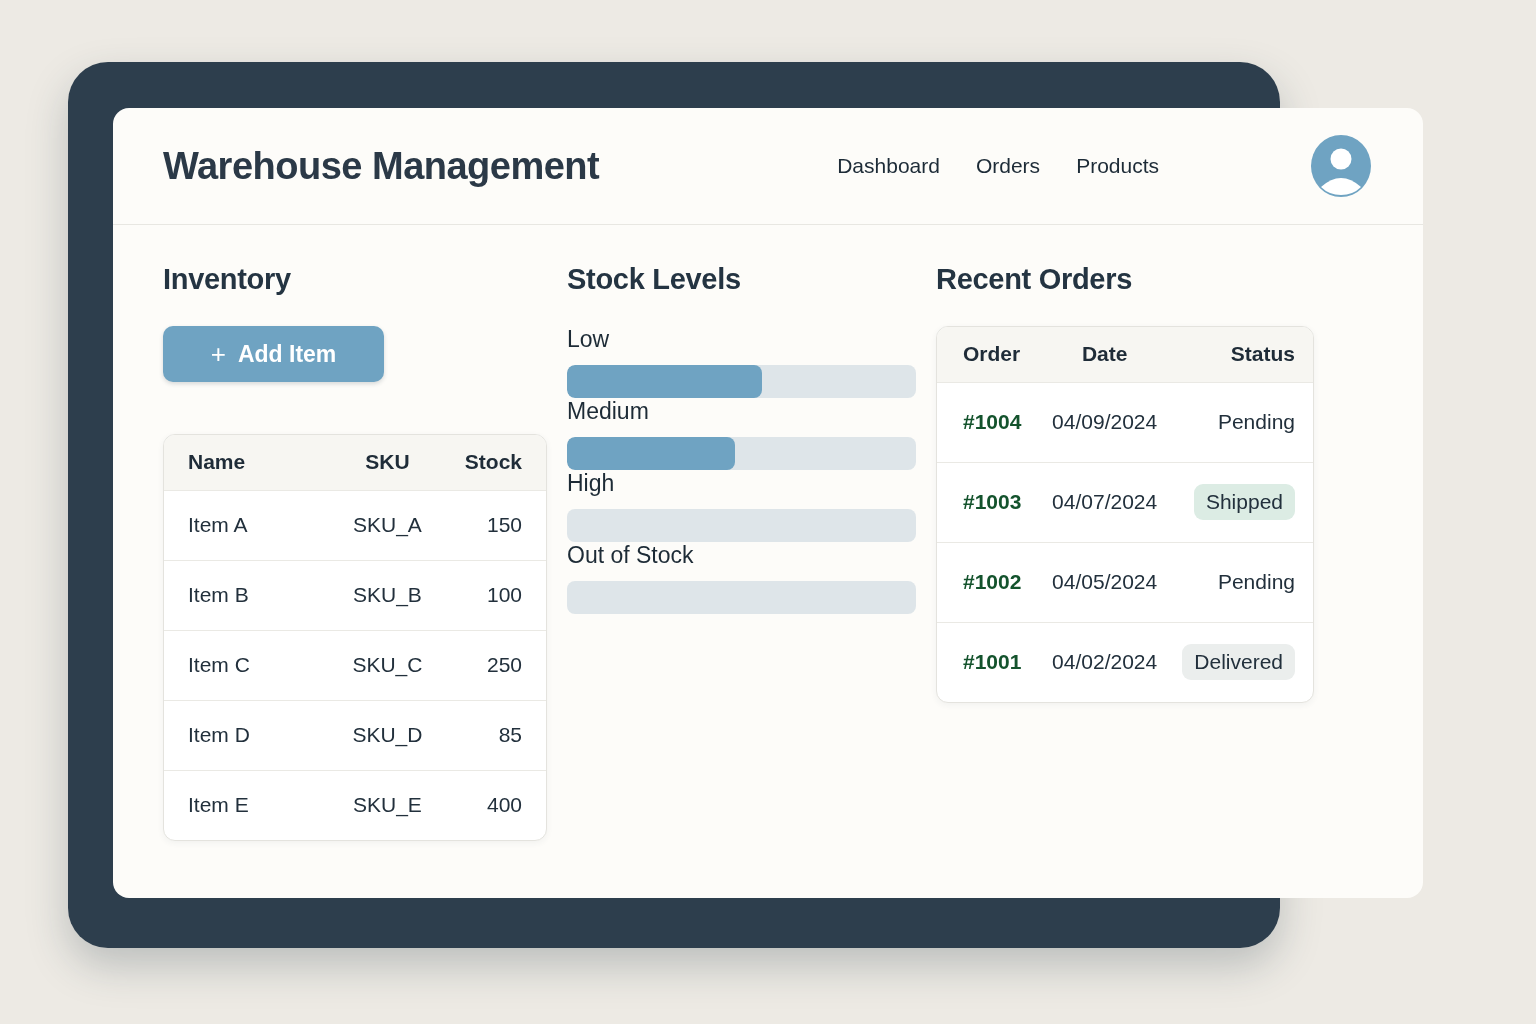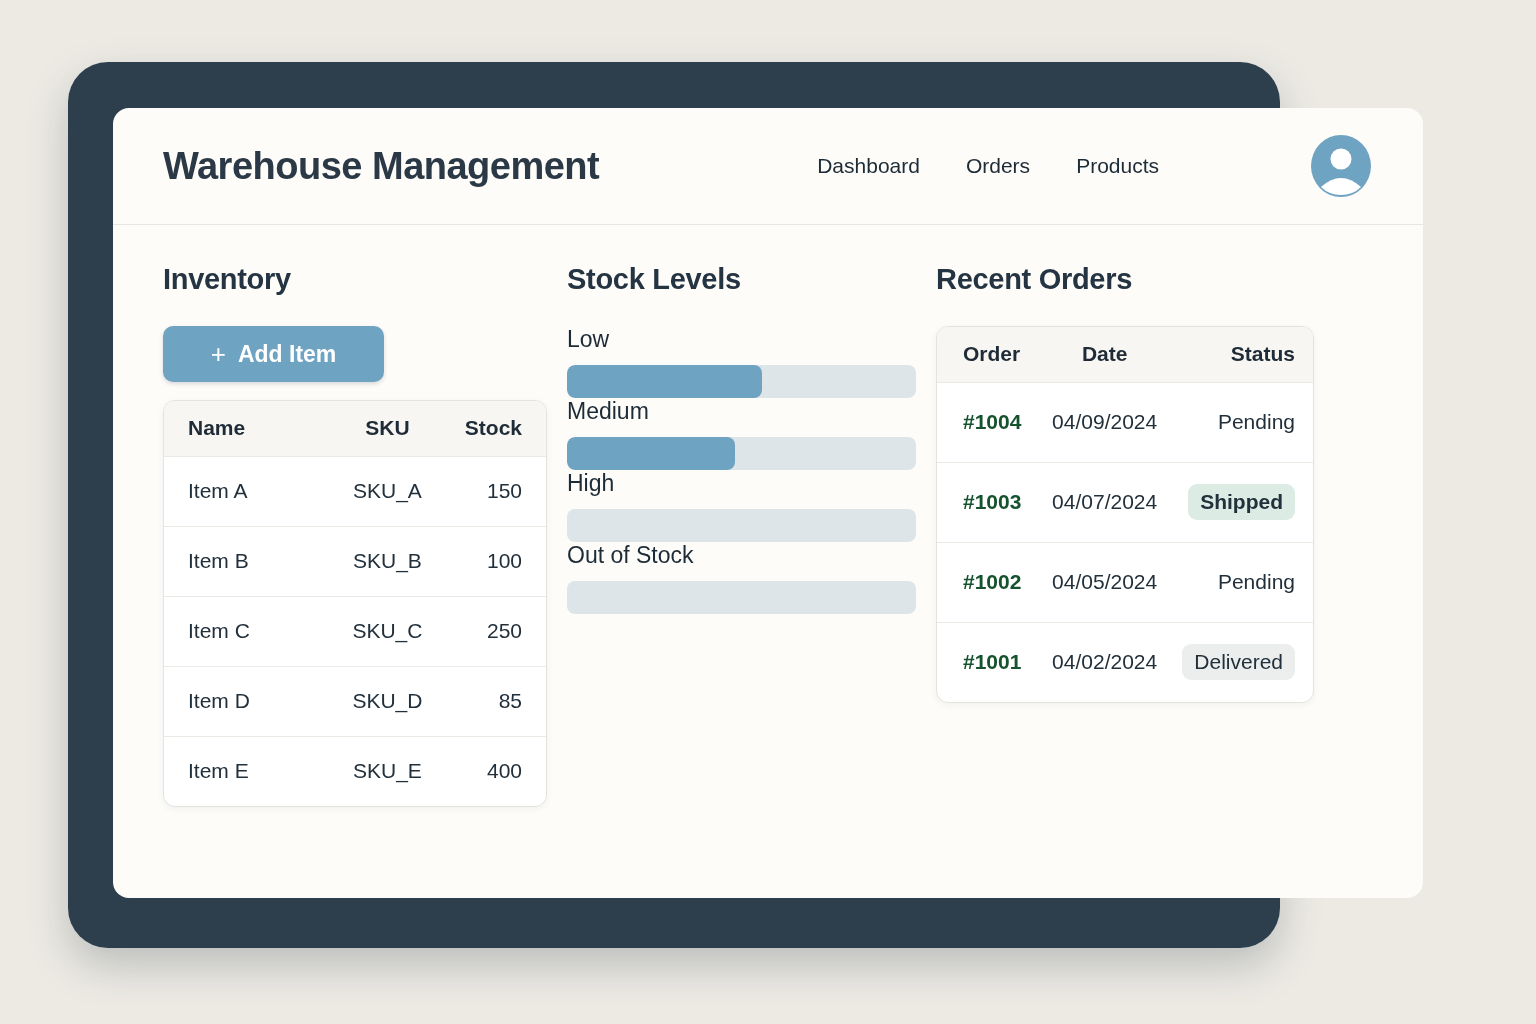--- a/index.html
+++ b/index.html
@@ -37,21 +37,21 @@
   }
   .app-title {
     font-size: 38px;
     font-weight: 800;
     letter-spacing: -0.5px;
     color: #2b3947;
   }
   .nav {
     margin-left: auto;
     display: flex;
-    gap: 46px;
+    gap: 36px;
   }
   .nav-item {
     font-size: 21px;
     color: #1d2b37;
     cursor: pointer;
     background: none; border: none;
     font-family: "Liberation Sans", sans-serif;
   }
   .avatar {
     margin-left: 152px;
@@ -86,21 +86,21 @@
     font-family: "Liberation Sans", sans-serif;
     display: flex;
     align-items: center;
     justify-content: center;
     gap: 12px;
     cursor: pointer;
     box-shadow: 0 2px 4px rgba(45,62,77,.18);
   }
   .plus-glyph { font-size: 26px; font-weight: 400; line-height: 1; }
   .panel-table {
-    margin-top: 18px;
+    margin-top: 52px;
     width: 100%;
     background: #ffffff;
     border: 1px solid #e4e3de;
     border-radius: 12px;
     overflow: hidden;
     box-shadow: 0 2px 6px rgba(45,62,77,.06);
   }
   table { width: 100%; border-collapse: collapse; }
   thead tr { background: #f7f6f2; }
   th {
@@ -147,21 +147,21 @@
   .ord-table th:nth-child(3), .ord-table td:nth-child(3) { text-align: right; padding-right: 18px; width: 28%; }
   .order-id { font-weight: 700; color: #14532d; }
   .badge {
     display: inline-block;
     padding: 6px 12px;
     border-radius: 9px;
     font-size: 21px;
     color: #22303c;
   }
   .badge-none { padding: 6px 0; }
-  .badge-shipped { background: #dcece4; font-weight: bold; }
+  .badge-shipped { background: #dcece4; }
   .badge-delivered { background: #ebeeed; text-align: center; }
 </style>
 </head>
 <body>
 
 <div class="device-frame">
   <div class="card">
 
     <div class="card-header">
       <div class="app-title">Warehouse Management</div>

